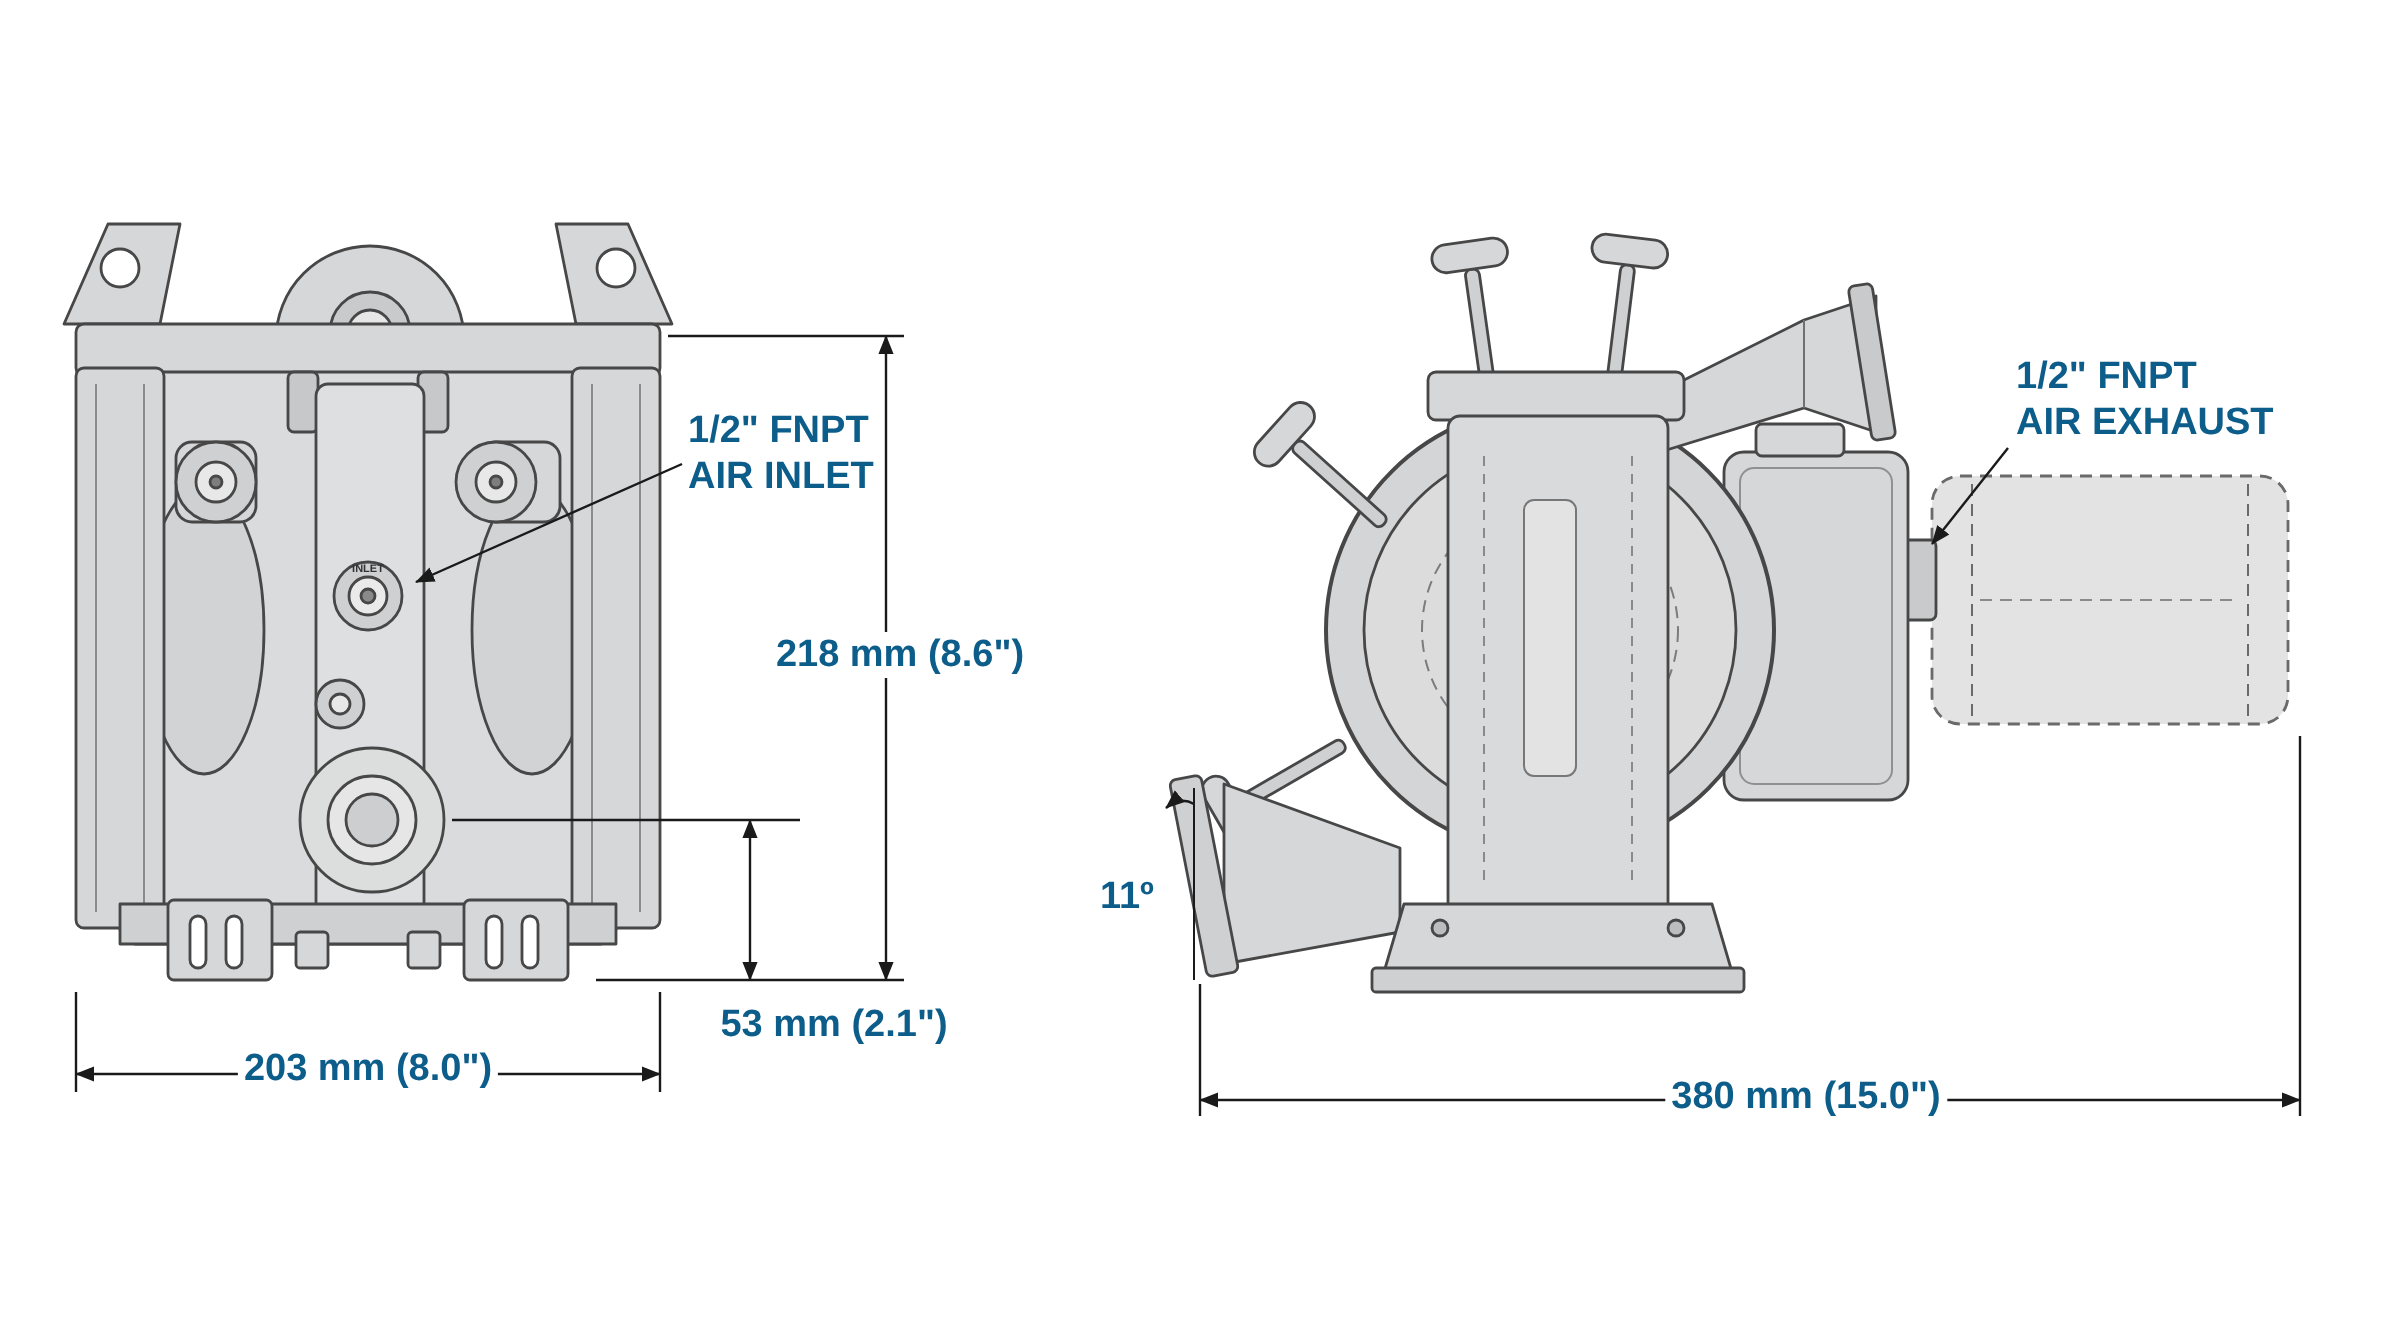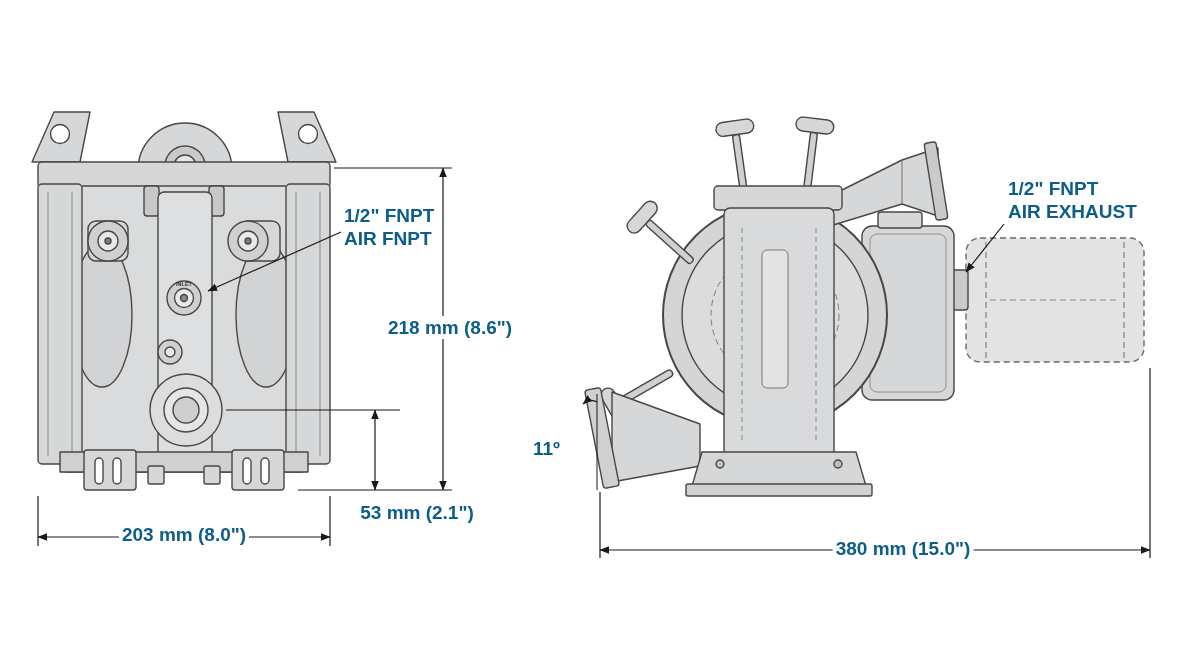--- a/index.html
+++ b/index.html
@@ -168,31 +168,31 @@
 
       <line x1="597" y1="394" x2="597" y2="490" stroke-width="1"></line>
       <path d="M583,404 Q590,398 597,402" marker-start="url(#arr)"></path>
 
       <path d="M1004,224 L966,272" marker-end="url(#arr)"></path>
     </g>
   </svg>
 
   <div class="label" style="left:344px; top:204px;">
     <span>1/2" FNPT</span><br>
-    <span>AIR FNPT</span>
+    <span>AIR INLET</span>
   </div>
 
   <div class="label dim-label center-x" style="left:450px; top:316px;">218 mm (8.6")</div>
 
   <div class="label dim-label center-x" style="left:417px; top:501px;">53 mm (2.1")</div>
 
   <div class="label dim-label center-x" style="left:184px; top:523px;">203 mm (8.0")</div>
 
   <div class="label" style="left:1008px; top:177px;">
     <span>1/2" FNPT</span><br>
     <span>AIR EXHAUST</span>
   </div>
 
-  <div class="label right-align" style="left:560px; top:437px;">11º</div>
+  <div class="label right-align" style="left:577px; top:437px;">11º</div>
 
   <div class="label dim-label center-x" style="left:903px; top:537px;">380 mm (15.0")</div>
 
 </div>
 
 </body></html>

